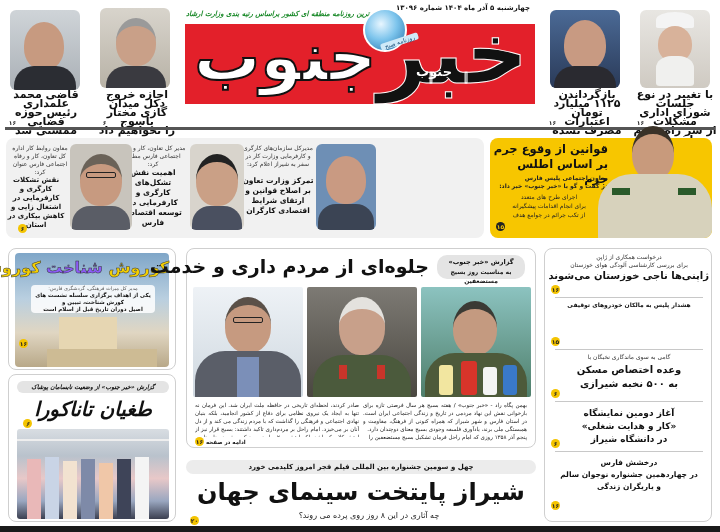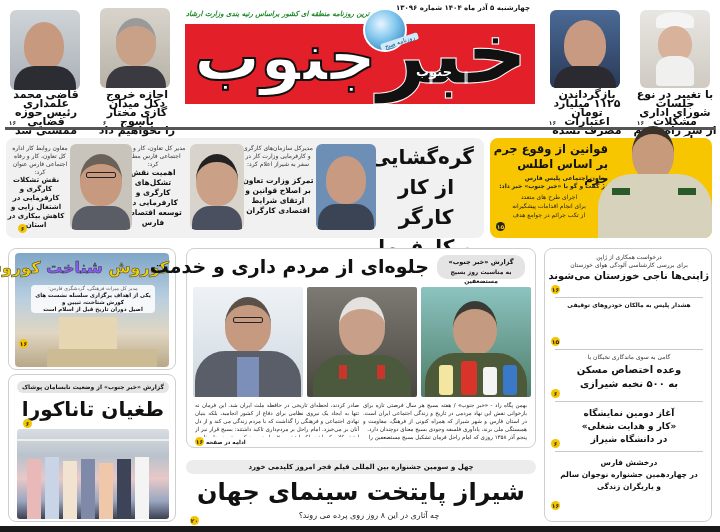--- a/index.html
+++ b/index.html
@@ -68,23 +68,20 @@
   <div class="abs" style="left:16px;top:46px;width:38px;height:30px;background:#f0f0ee;border-radius:40% 40% 10% 10%;"></div>
 </div>
 <div class="cap" style="left:632px;top:90px;width:86px;white-space:pre-line;">با تغییر در نوع جلسات
 شورای اداری مشکلات
 از سر راه مردم برداشته شود</div>
 <div class="pn" style="left:636px;top:118px;background:none;">۱۶</div>
 
 <div class="abs" style="left:5px;top:127px;width:710px;height:3px;background:#555;"></div>
 
 <div class="box" style="left:6px;top:138px;width:478px;height:100px;">
-  <div class="abs" style="right:10px;top:4px;width:96px;font-size:20px;line-height:30px;font-weight:bold;text-align:center;white-space:pre-line;color:#111;">گره‌گشایی
-از کار کارگر
-و کارفرما</div>
 
   <div class="photo" style="left:310px;top:6px;width:60px;height:86px;background:#6e8fb5;">
     <div class="face" style="left:10px;top:12px;width:40px;height:48px;background:#c99a82;"></div>
     <div class="abs" style="left:2px;top:60px;width:56px;height:30px;background:#3b4454;border-radius:18px 18px 0 0;"></div>
   </div>
   <div class="abs small" style="left:236px;top:6px;width:72px;text-align:center;">مدیرکل سازمان‌های کارگری و کارفرمایی وزارت کار در سفر به شیراز اعلام کرد:</div>
   <div class="abs bold" style="left:236px;top:38px;width:72px;font-size:7.5px;line-height:10px;text-align:center;">تمرکز وزارت تعاون بر اصلاح قوانین و ارتقای شرایط اقتصادی کارگران</div>
 
   <div class="photo" style="left:184px;top:6px;width:54px;height:86px;background:#d8d4cc;">
     <div class="face" style="left:6px;top:10px;width:42px;height:52px;background:#caa086;border-top:8px solid #222;"></div>
@@ -131,21 +128,21 @@
     <span style="color:#f5d000;-webkit-text-stroke:0.5px #333;">کوروش</span>
   </div>
   <div class="abs" style="left:22px;top:36px;width:124px;height:28px;background:rgba(255,255,255,0.85);border-radius:4px;text-align:center;">
     <div class="small" style="font-size:5px;line-height:7px;color:#555;">مدیر کل میراث فرهنگی، گردشگری فارس:</div>
     <div class="bold" style="font-size:5.5px;line-height:7px;white-space:pre-line;">یکی از اهداف برگزاری سلسله نشست های کورش شناخت، تبیین و
 اصیل دوران تاریخ قبل از اسلام است</div>
   </div>
   <div class="pn" style="left:10px;top:90px;">۱۶</div>
 </div>
 
-<div class="card" style="left:8px;top:374px;width:168px;height:148px;">
+<div class="card" style="left:8px;top:374px;width:168px;height:148px;font-style:italic;">
   <div class="abs" style="left:8px;top:6px;width:152px;height:12px;background:#e4e4e4;border-radius:6px;font-size:6px;line-height:12px;font-weight:bold;text-align:center;white-space:nowrap;">گزارش «خبر جنوب» از وضعیت نابسامان پوشاک</div>
   <div class="abs" style="left:8px;top:20px;width:152px;font-size:20px;line-height:28px;font-weight:bold;text-align:center;">طغیان تاناکورا</div>
   <div class="pn" style="left:14px;top:44px;">۶</div>
   <div class="abs" style="left:8px;top:54px;width:152px;height:90px;border-radius:3px;overflow:hidden;background:linear-gradient(#d8dde2 0%,#b9c2cc 30%,#e8c8c8 55%,#9aa7c0 80%,#3b3f50 100%);">
     <div class="abs" style="left:0;top:10px;width:152px;height:2px;background:#eee;"></div>
     <div class="abs" style="left:10px;top:30px;width:14px;height:60px;background:#e9b8b8;"></div>
     <div class="abs" style="left:28px;top:28px;width:14px;height:62px;background:#c9d4e6;"></div>
     <div class="abs" style="left:46px;top:32px;width:14px;height:58px;background:#f2e2d0;"></div>
     <div class="abs" style="left:64px;top:30px;width:14px;height:60px;background:#7e8aa8;"></div>
     <div class="abs" style="left:82px;top:34px;width:14px;height:56px;background:#f0c7a8;"></div>

